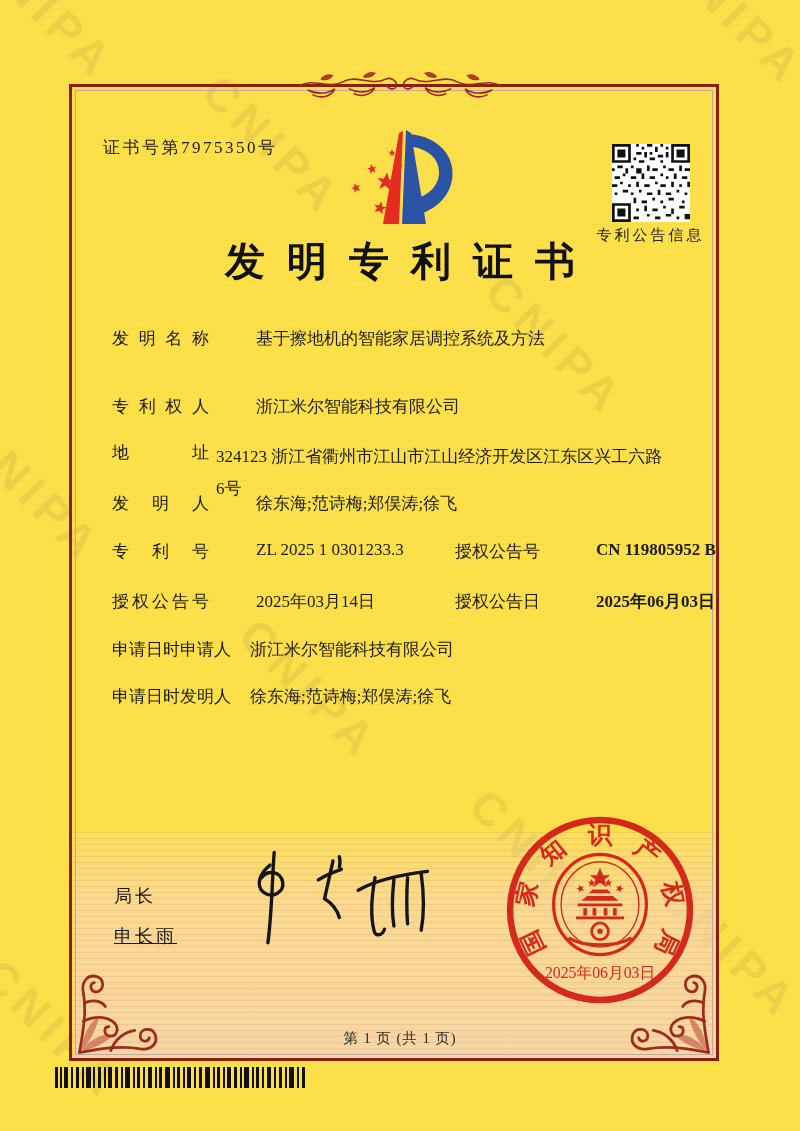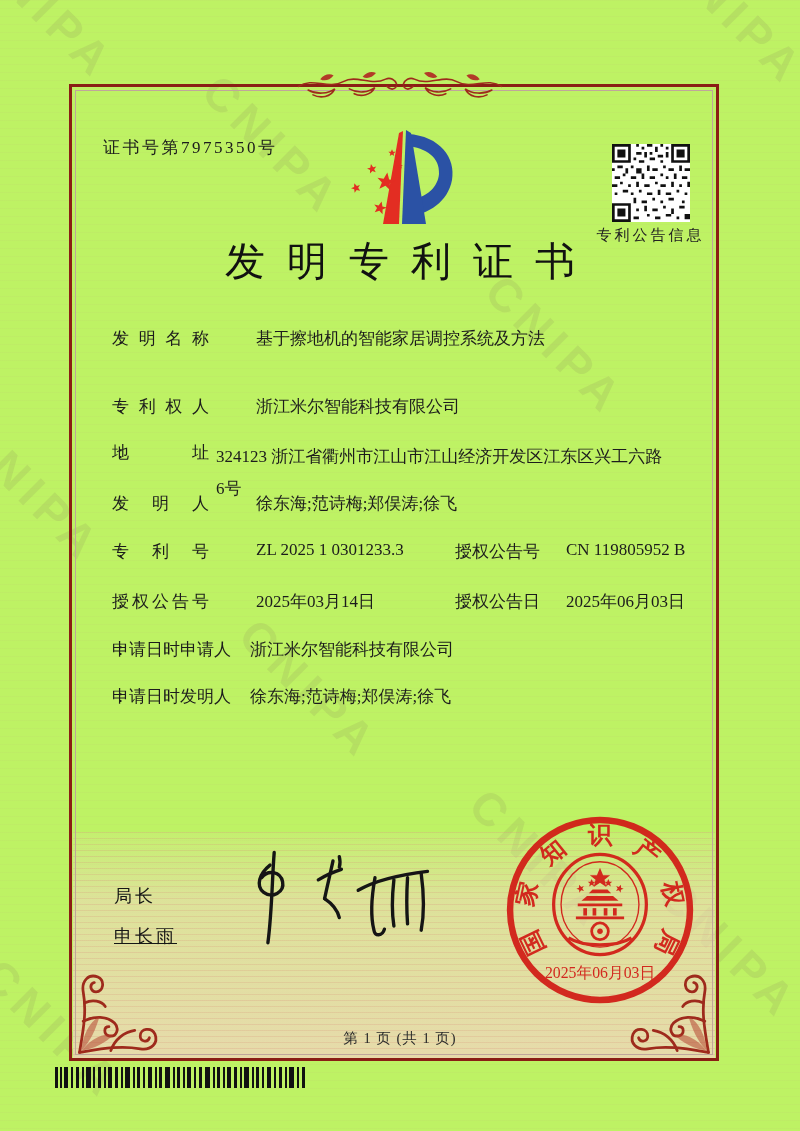--- a/index.html
+++ b/index.html
@@ -1,17 +1,17 @@
 <!DOCTYPE html>
 <html><head>
 <meta charset="utf-8">
 <style>
   html,body{margin:0;padding:0;}
   body{background:#fcf8ea;font-family:"Liberation Serif","DejaVu Serif",serif;}
-  .cert{position:relative;width:800px;height:1131px;background:#bef264;overflow:hidden;}
+  .cert{position:relative;width:800px;height:1131px;background:#fde047;overflow:hidden;}
   
   .cert::before{content:"";position:absolute;inset:0;
     background:repeating-linear-gradient(180deg, rgba(190,160,120,0.07) 0 1px, transparent 1px 8px);
     pointer-events:none;z-index:1;}
   
   .wm{position:absolute;font-family:"Liberation Sans","DejaVu Sans",sans-serif;
     font-size:46px;font-weight:bold;letter-spacing:7px;color:rgba(125,112,85,0.13);
     transform:rotate(45deg);z-index:0;white-space:nowrap;}
   .wm1{left:-42px;top:-18px;} .wm2{left:185px;top:118px;} .wm3{left:648px;top:-12px;}
   .wm4{left:468px;top:318px;} .wm5{left:-55px;top:465px;} .wm6{left:222px;top:662px;}
@@ -26,27 +26,27 @@
     border:3px solid #8a1e15;z-index:3;}
   .border-inner{position:absolute;left:75px;top:90px;width:636px;height:963px;
     border:1px solid #c0a69b;z-index:3;}
   .orn{position:absolute;z-index:4;}
   
   .abs{position:absolute;z-index:5;}
   .cert-no{left:103px;top:136px;font-size:17px;letter-spacing:2.5px;color:#1b1b1b;}
   .logo{left:336px;top:124px;}
   .qr{left:612px;top:144px;}
   .qr-label{left:578px;top:226px;width:145px;text-align:center;font-size:15px;letter-spacing:3px;color:#222;}
-  .title{left:0;top:234px;width:800px;text-align:center;font-size:40px;font-weight:400;
+  .title{left:0;top:234px;width:800px;text-align:center;font-size:40px;font-weight:700;
     letter-spacing:22px;padding-left:22px;box-sizing:border-box;color:#111;}
   .row{left:0;top:0;width:800px;height:30px;font-size:17px;color:#1c1c1c;padding-left:14px;}
   .row span{position:absolute;white-space:nowrap;}
   .f-label{display:inline-block;width:97px;text-align:justify;text-align-last:justify;}
   .lab{left:112px;} .val{left:216px;margin-left:40px;}
-  .rlab{left:455px;} .rval{left:566px;}
+  .rlab{left:455px;} .rval{left:596px;font-weight:bold;}
   .val-wrap{left:216px;width:452px;white-space:normal !important;line-height:32px;}
   .r1{top:327px;} .r2{top:395px;} .r3{top:441px;} .r4{top:492px;}
   .r5{top:540px;} .r6{top:590px;} .r7{top:638px;} .r8{top:685px;}
   .lab7{left:112px;} .val7{left:250px;}
   .decl{left:80px;top:758px;width:640px;font-size:16.4px;line-height:37px;color:#2a2622;letter-spacing:0.4px;}
   .decl .ind{padding-left:52px;}
   .sig-title{left:114px;top:884px;font-family:"Liberation Sans","DejaVu Sans",sans-serif;
     font-size:18px;letter-spacing:3px;color:#161616;}
   .sig-name{left:114px;top:924px;font-family:"Liberation Sans","DejaVu Sans",sans-serif;
     font-size:18px;letter-spacing:3px;color:#161616;text-decoration:underline;}

